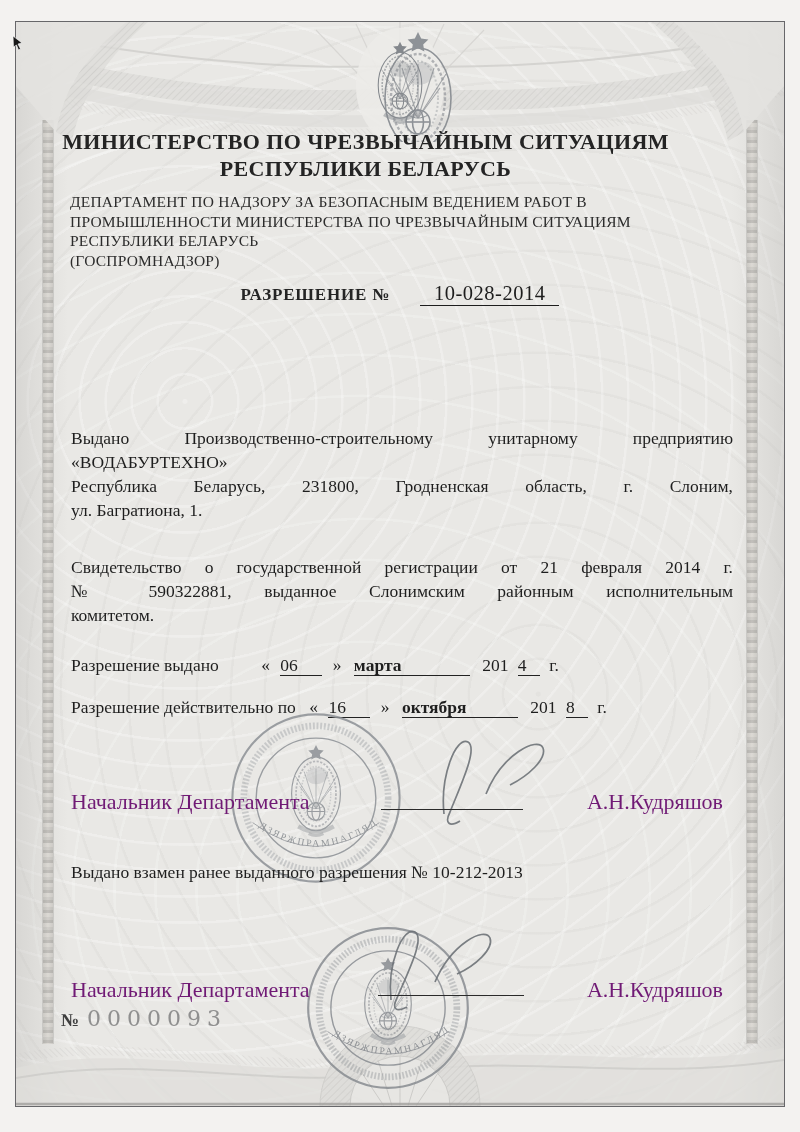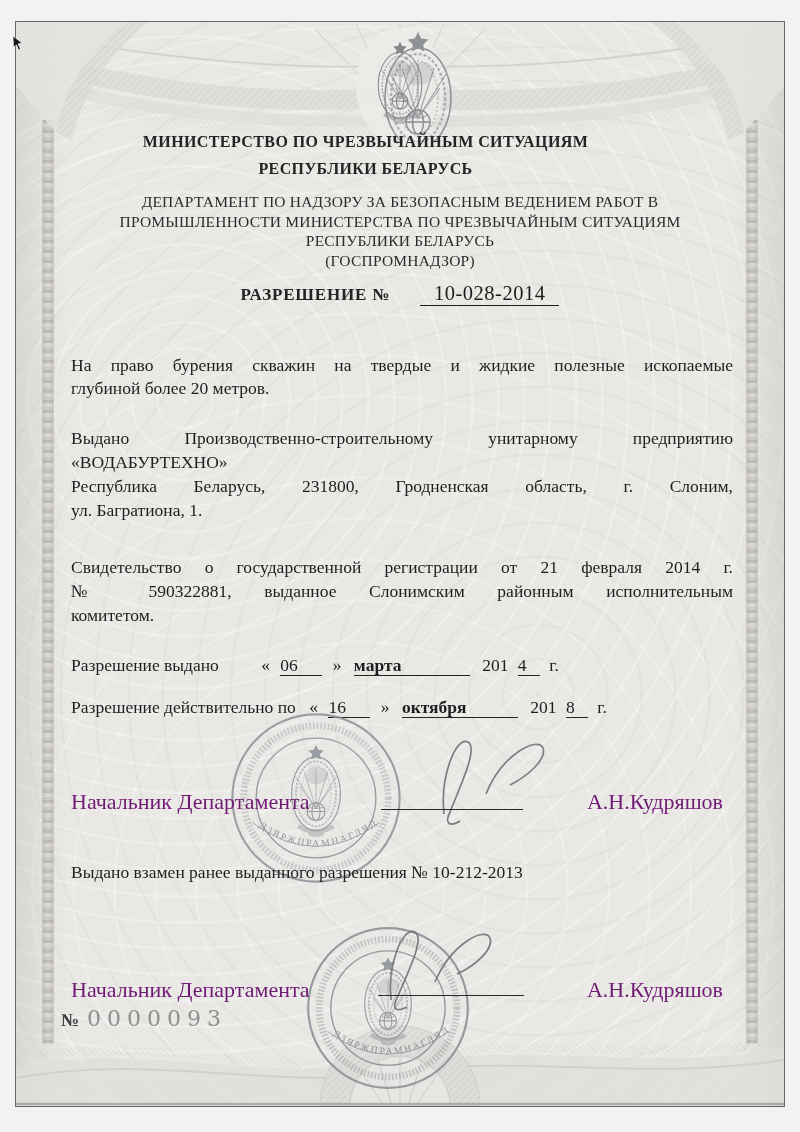--- a/index.html
+++ b/index.html
@@ -40,24 +40,24 @@
   }
   .ribbon-v.left{left:26px;}
   .ribbon-v.right{right:26px;}
   .ornament{position:absolute;left:0;width:768px;pointer-events:none;}
   .ornament.top{top:0;height:120px;}
   .ornament.bottom{bottom:0;height:84px;}
   
   .abs{position:absolute;}
   .title{
     left:0;width:699px;top:106px;text-align:center;
-    font-weight:bold;font-size:16px;line-height:27px;letter-spacing:.4px;color:#242424;
+    font-weight:bold;font-size:22px;line-height:27px;letter-spacing:.4px;color:#242424;
   }
   .dept{
-    left:54px;width:660px;top:170px;text-align:center;
+    left:54px;width:660px;top:170px;text-align:left;
     font-size:15.5px;line-height:19.5px;letter-spacing:.2px;color:#2c2c2c;
   }
   .permit-row{left:0;width:768px;top:260px;text-align:center;}
   .permit-label{font-weight:bold;font-size:17px;letter-spacing:.8px;color:#242424;vertical-align:baseline;}
   .permit-number{
     font-size:20.5px;letter-spacing:.5px;color:#1d1d1d;
     border-bottom:1.4px solid #1d1d1d;padding:0 14px 1px 14px;margin-left:26px;
   }
   .para{left:55px;width:662px;font-size:17.5px;line-height:23.5px;color:#1e1e1e;}
   .jline{text-align:justify;text-align-last:justify;}
@@ -217,24 +217,20 @@
       <div>ПРОМЫШЛЕННОСТИ МИНИСТЕРСТВА ПО ЧРЕЗВЫЧАЙНЫМ СИТУАЦИЯМ</div>
       <div>РЕСПУБЛИКИ БЕЛАРУСЬ</div>
       <div>(ГОСПРОМНАДЗОР)</div>
     </div>
 
     <div class="abs permit-row">
       <span class="permit-label">РАЗРЕШЕНИЕ №</span>
       <span class="permit-number">10-028-2014</span>
     </div>
 
-    <div class="abs para p-subject">
-      <div class="jline">На право бурения скважин на твердые и жидкие полезные ископаемые</div>
-      <div class="lline">глубиной более 20 метров.</div>
-    </div>
 
     <div class="abs para p-issued">
       <div class="jline">Выдано Производственно-строительному унитарному предприятию</div>
       <div class="lline">«ВОДАБУРТЕХНО»</div>
       <div class="jline">Республика Беларусь, 231800, Гродненская область, г. Слоним,</div>
       <div class="lline">ул. Багратиона, 1.</div>
     </div>
 
     <div class="abs para p-reg">
       <div class="jline">Свидетельство о государственной регистрации от 21 февраля 2014 г.</div>

